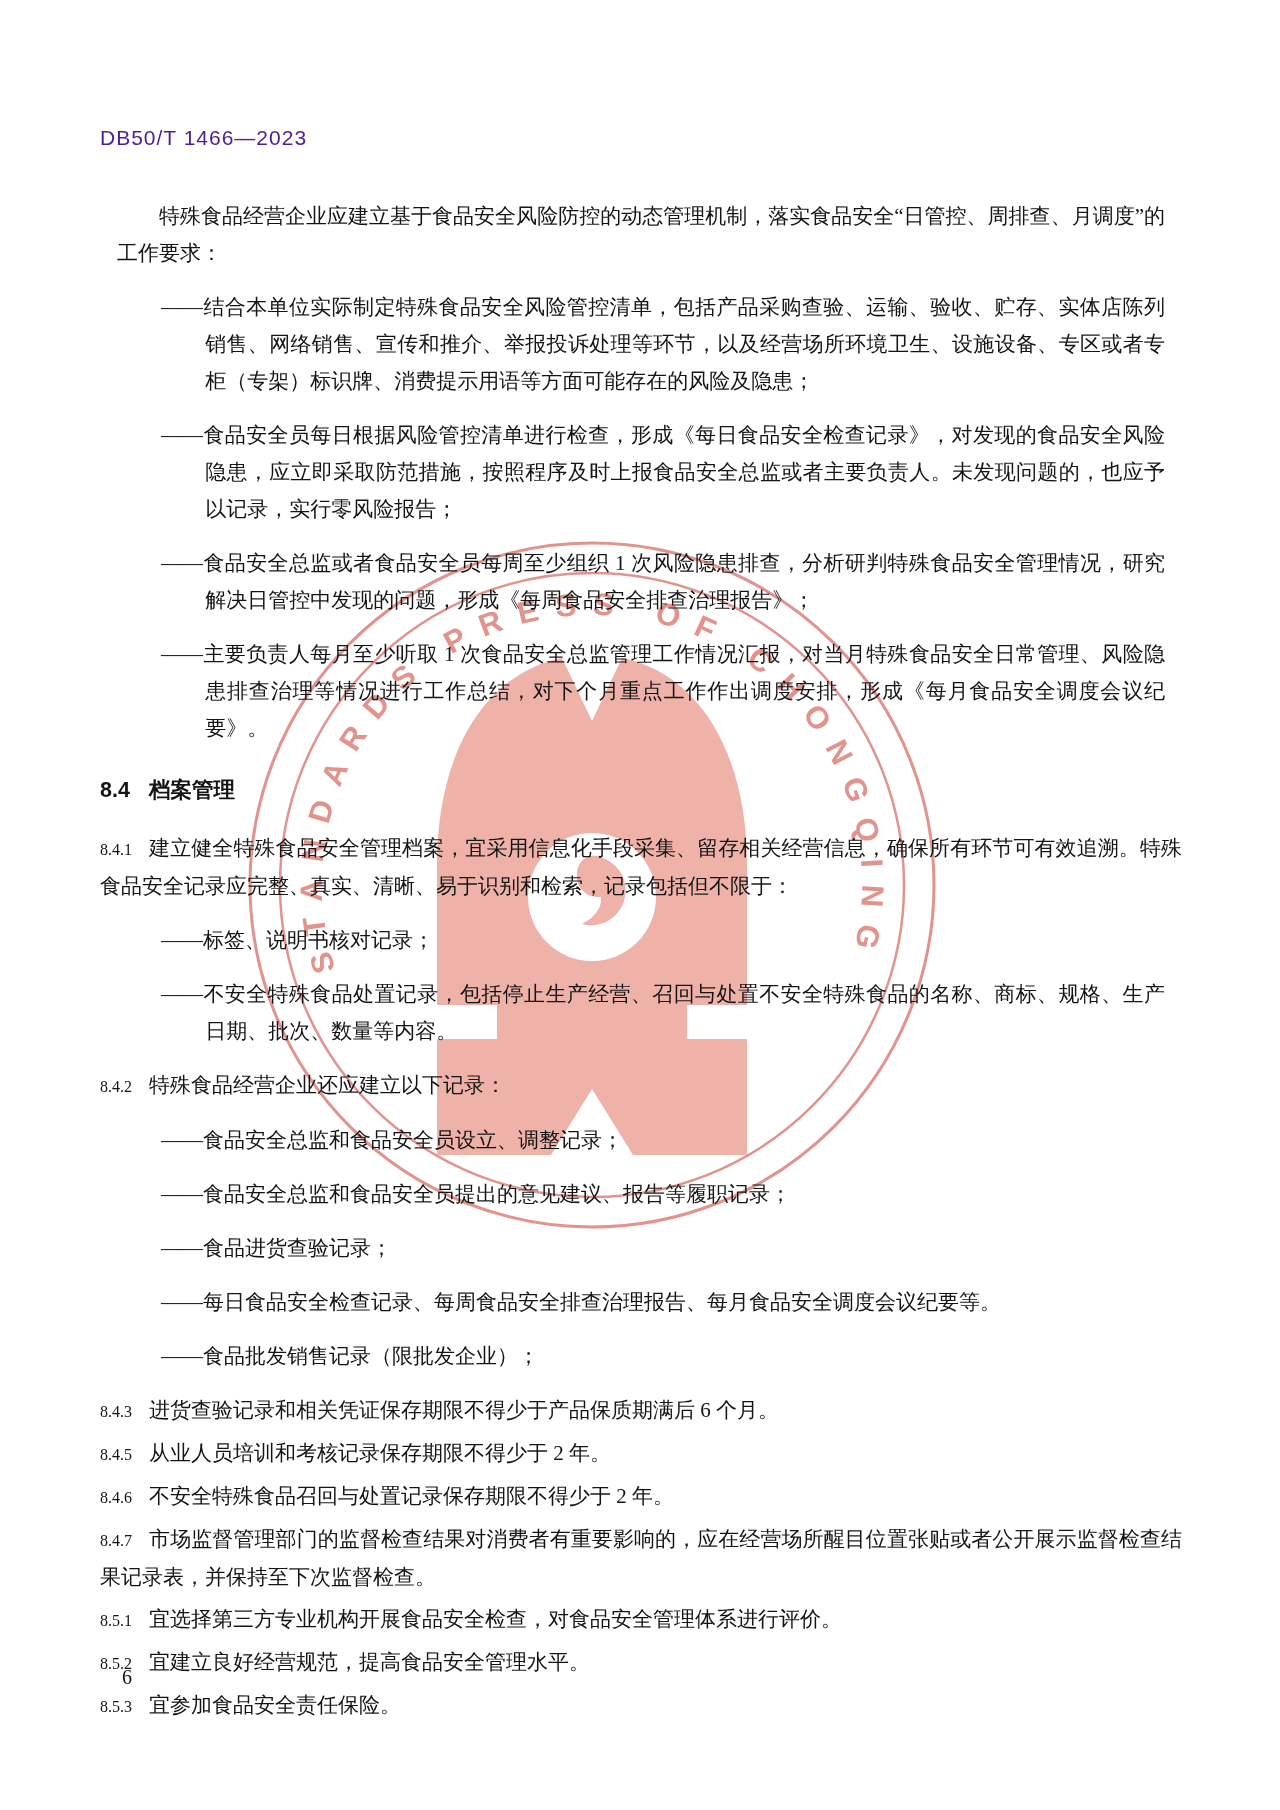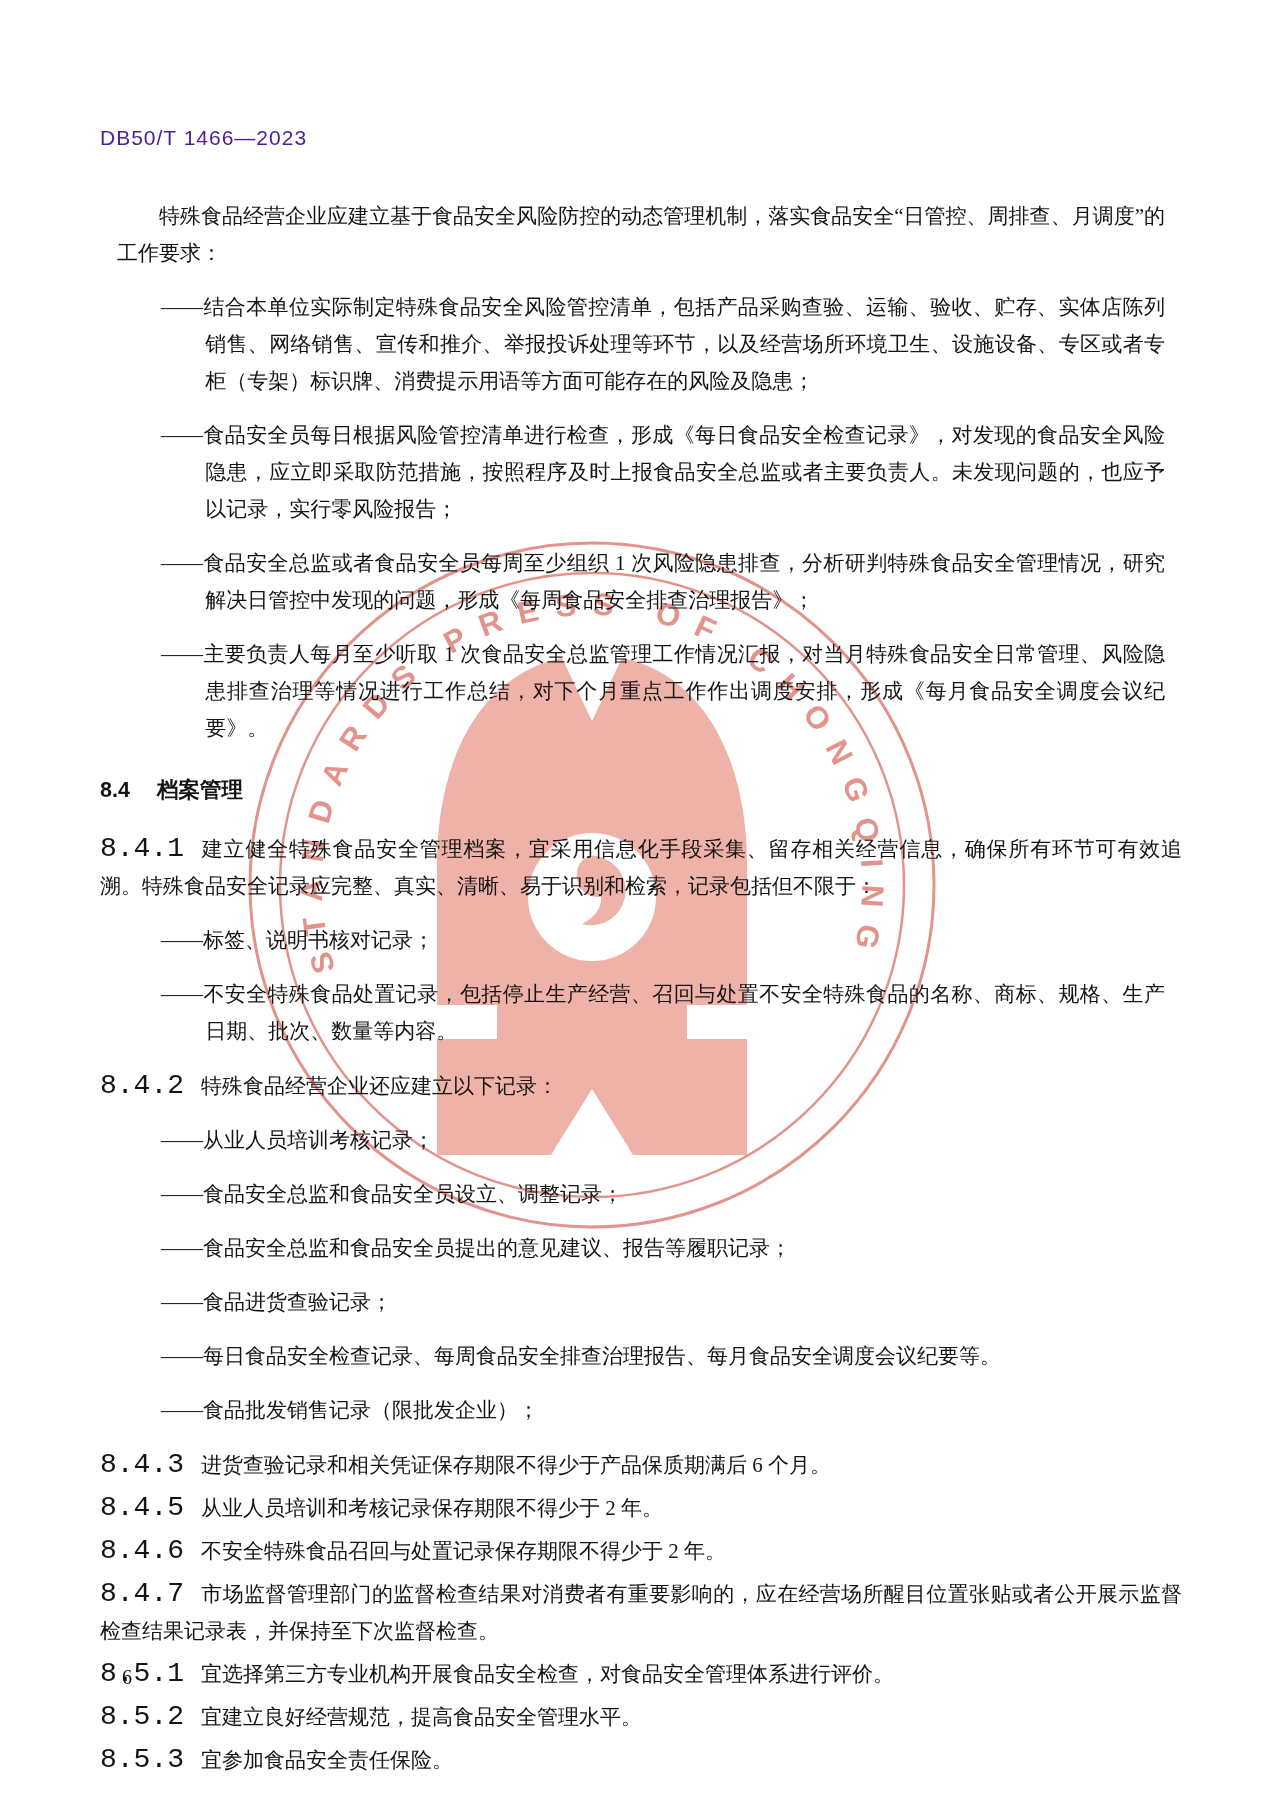--- a/index.html
+++ b/index.html
@@ -32,29 +32,29 @@
   
   .doc-body{
     position:absolute;left:100px;top:181px;width:1082px;z-index:1;
     font-size:21px;line-height:37px;text-align:justify;
   }
   .doc-body p{margin:17px;}
   .para{text-indent:2em;}
   .dash{padding-left:4.2em;text-indent:-2.1em;}
   .clause{margin:5px 0 !important;}
   .clause .num{
-    font-family:Liberation Mono, monospace;
-    font-size:28px;margin-right:17px;
+    font-family:Liberation Serif, serif;
+    font-size:16px;margin-right:17px;
   }
   .heading{
     margin:25px 0 21px !important;
     font-family:"Liberation Sans","DejaVu Sans",sans-serif;
     font-weight:bold;font-size:21.5px;
   }
-  .heading .num{margin-right:27px;}
+  .heading .num{margin-right:19px;}
 
   
   .doc-footer{
     position:absolute;left:122px;top:1666px;z-index:2;
     font-size:20px;
   }
 </style>
 </head>
 <body>
 
@@ -96,21 +96,20 @@
       <p class="para">特殊食品经营企业应建立基于食品安全风险防控的动态管理机制，落实食品安全“日管控、周排查、月调度”的工作要求：</p>
       <p class="dash">——结合本单位实际制定特殊食品安全风险管控清单，包括产品采购查验、运输、验收、贮存、实体店陈列销售、网络销售、宣传和推介、举报投诉处理等环节，以及经营场所环境卫生、设施设备、专区或者专柜（专架）标识牌、消费提示用语等方面可能存在的风险及隐患；</p>
       <p class="dash">——食品安全员每日根据风险管控清单进行检查，形成《每日食品安全检查记录》，对发现的食品安全风险隐患，应立即采取防范措施，按照程序及时上报食品安全总监或者主要负责人。未发现问题的，也应予以记录，实行零风险报告；</p>
       <p class="dash">——食品安全总监或者食品安全员每周至少组织 1 次风险隐患排查，分析研判特殊食品安全管理情况，研究解决日管控中发现的问题，形成《每周食品安全排查治理报告》；</p>
       <p class="dash">——主要负责人每月至少听取 1 次食品安全总监管理工作情况汇报，对当月特殊食品安全日常管理、风险隐患排查治理等情况进行工作总结，对下个月重点工作作出调度安排，形成《每月食品安全调度会议纪要》。</p>
       <h2 class="heading"><span class="num">8.4</span><span>档案管理</span></h2>
       <p class="clause"><span class="num">8.4.1</span><span>建立健全特殊食品安全管理档案，宜采用信息化手段采集、留存相关经营信息，确保所有环节可有效追溯。特殊食品安全记录应完整、真实、清晰、易于识别和检索，记录包括但不限于：</span></p>
       <p class="dash">——标签、说明书核对记录；</p>
       <p class="dash">——不安全特殊食品处置记录，包括停止生产经营、召回与处置不安全特殊食品的名称、商标、规格、生产日期、批次、数量等内容。</p>
       <p class="clause"><span class="num">8.4.2</span><span>特殊食品经营企业还应建立以下记录：</span></p>
-      <p class="dash">——从业人员培训考核记录；</p>
       <p class="dash">——食品安全总监和食品安全员设立、调整记录；</p>
       <p class="dash">——食品安全总监和食品安全员提出的意见建议、报告等履职记录；</p>
       <p class="dash">——食品进货查验记录；</p>
       <p class="dash">——每日食品安全检查记录、每周食品安全排查治理报告、每月食品安全调度会议纪要等。</p>
       <p class="dash">——食品批发销售记录（限批发企业）；</p>
       <p class="clause"><span class="num">8.4.3</span><span>进货查验记录和相关凭证保存期限不得少于产品保质期满后 6 个月。</span></p>
       <p class="clause"><span class="num">8.4.5</span><span>从业人员培训和考核记录保存期限不得少于 2 年。</span></p>
       <p class="clause"><span class="num">8.4.6</span><span>不安全特殊食品召回与处置记录保存期限不得少于 2 年。</span></p>
       <p class="clause"><span class="num">8.4.7</span><span>市场监督管理部门的监督检查结果对消费者有重要影响的，应在经营场所醒目位置张贴或者公开展示监督检查结果记录表，并保持至下次监督检查。</span></p>
       <p class="clause"><span class="num">8.5.1</span><span>宜选择第三方专业机构开展食品安全检查，对食品安全管理体系进行评价。</span></p>

